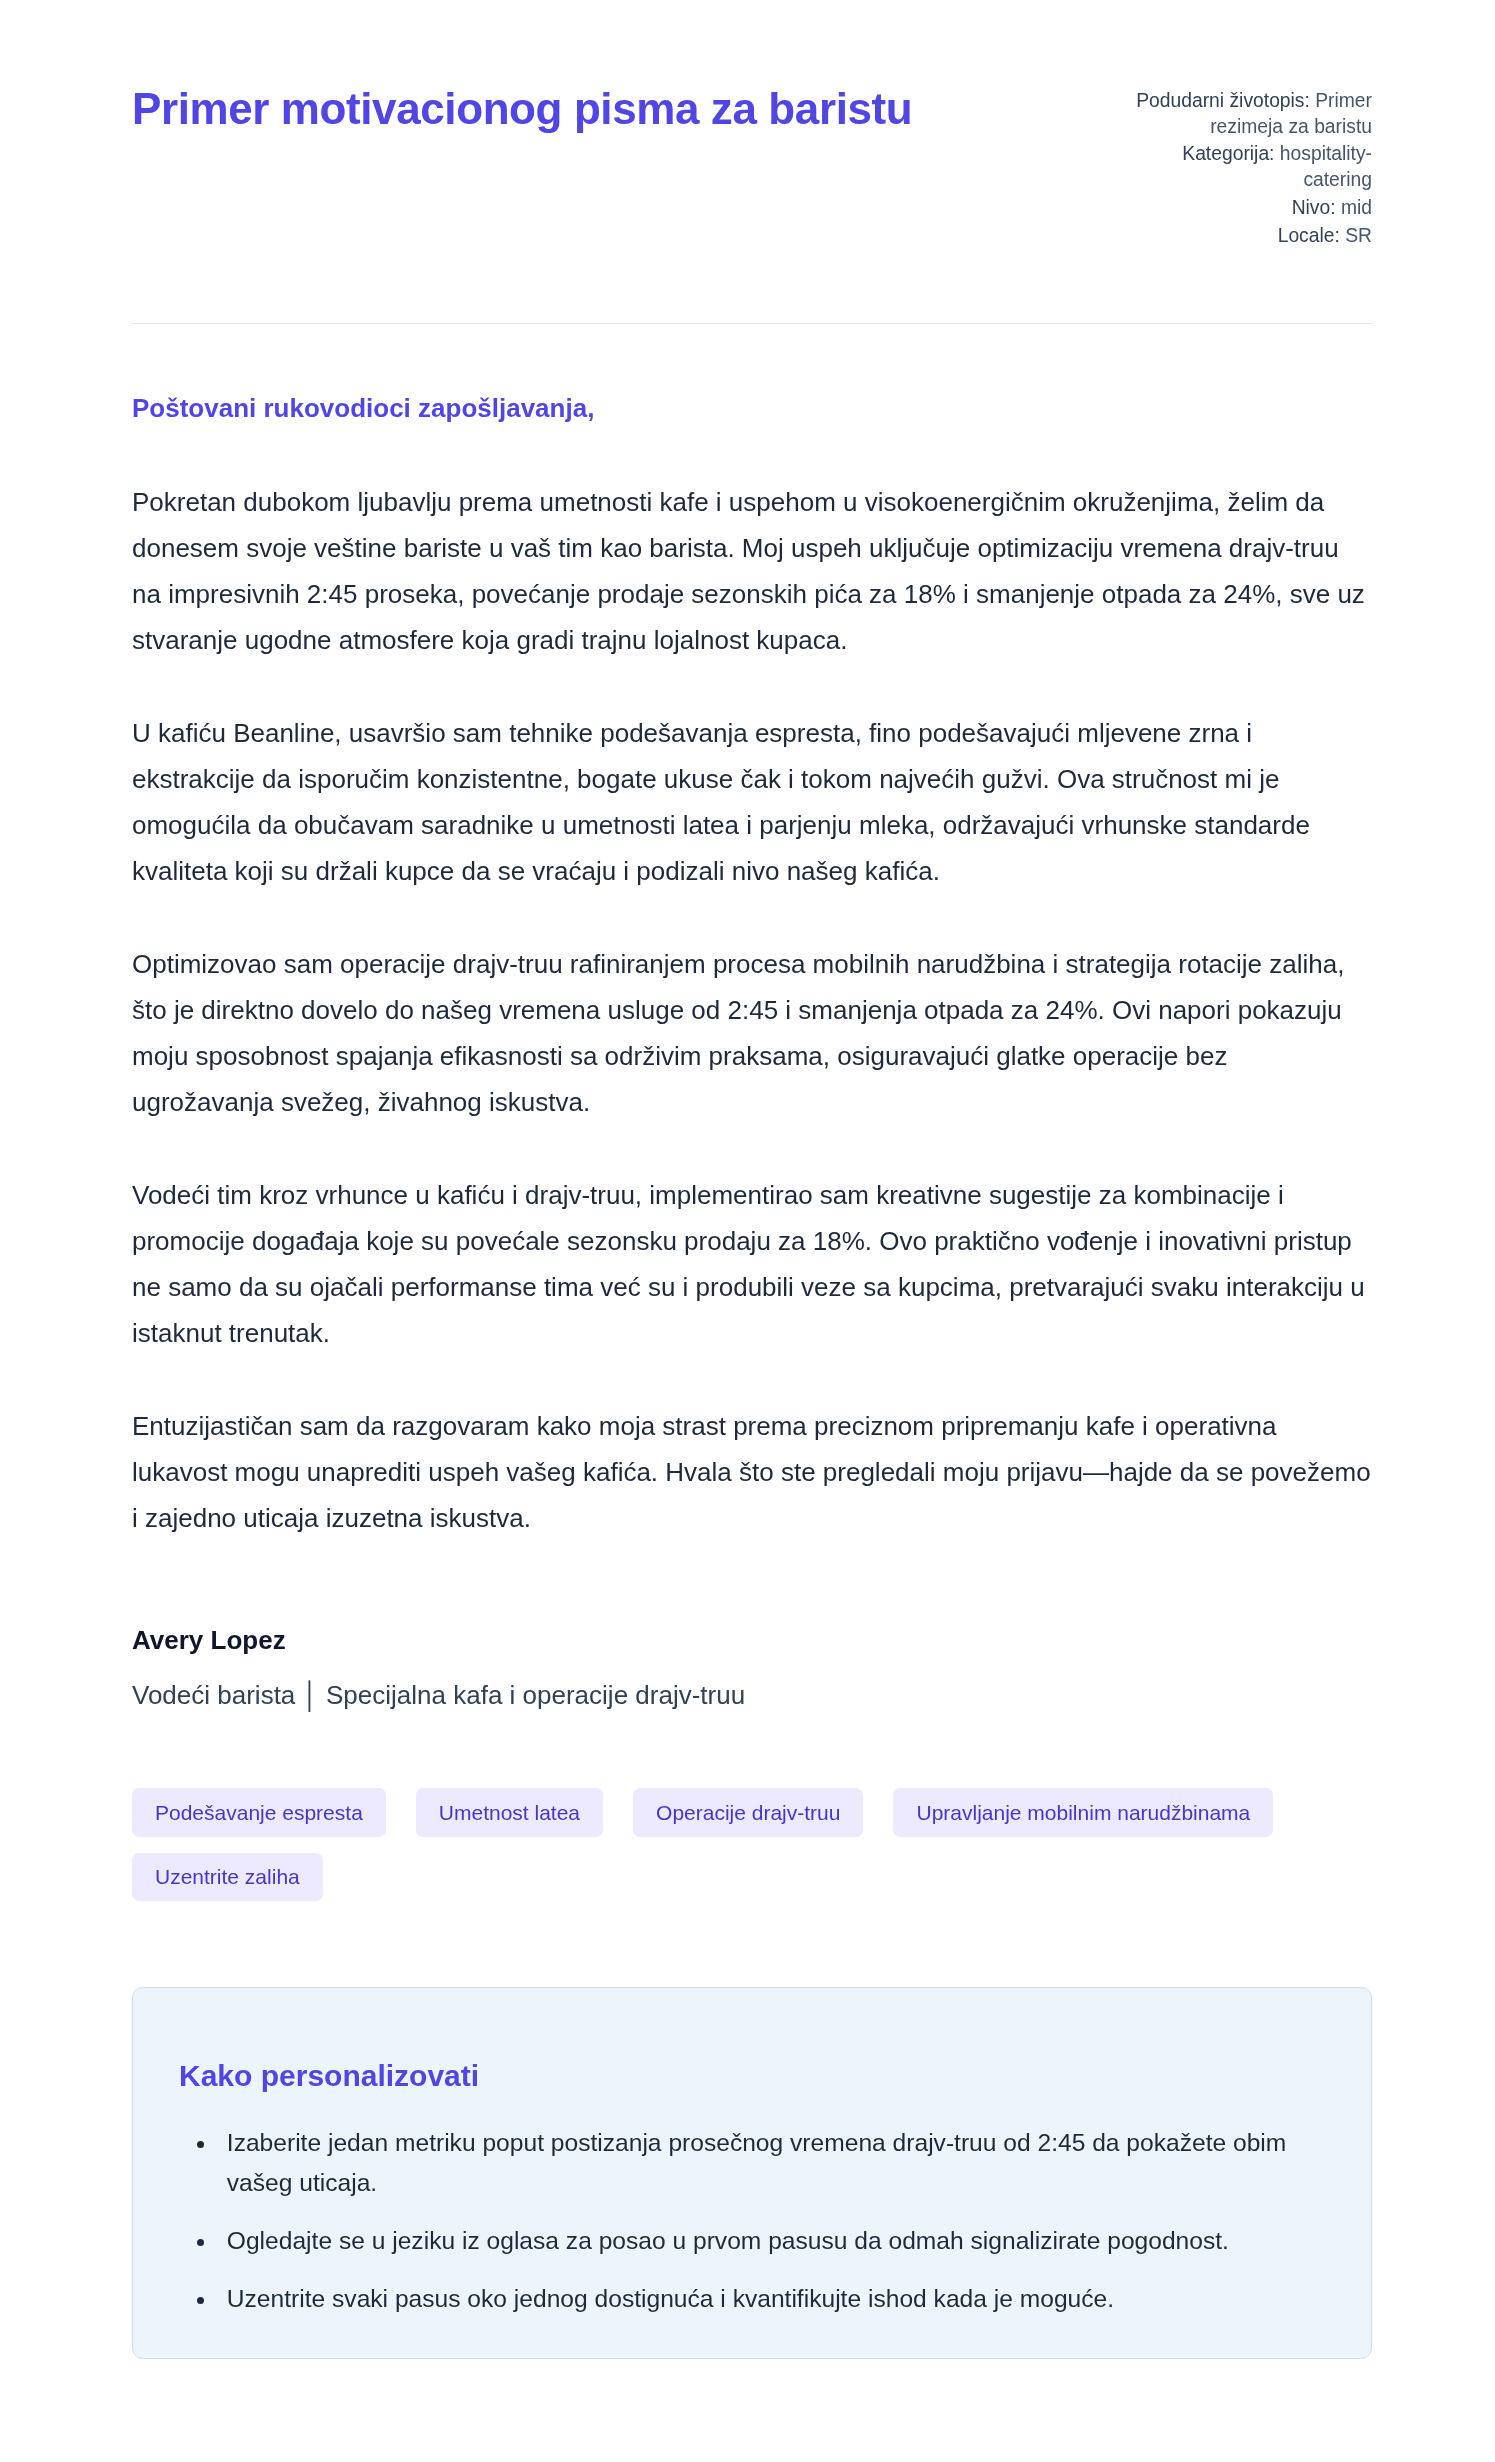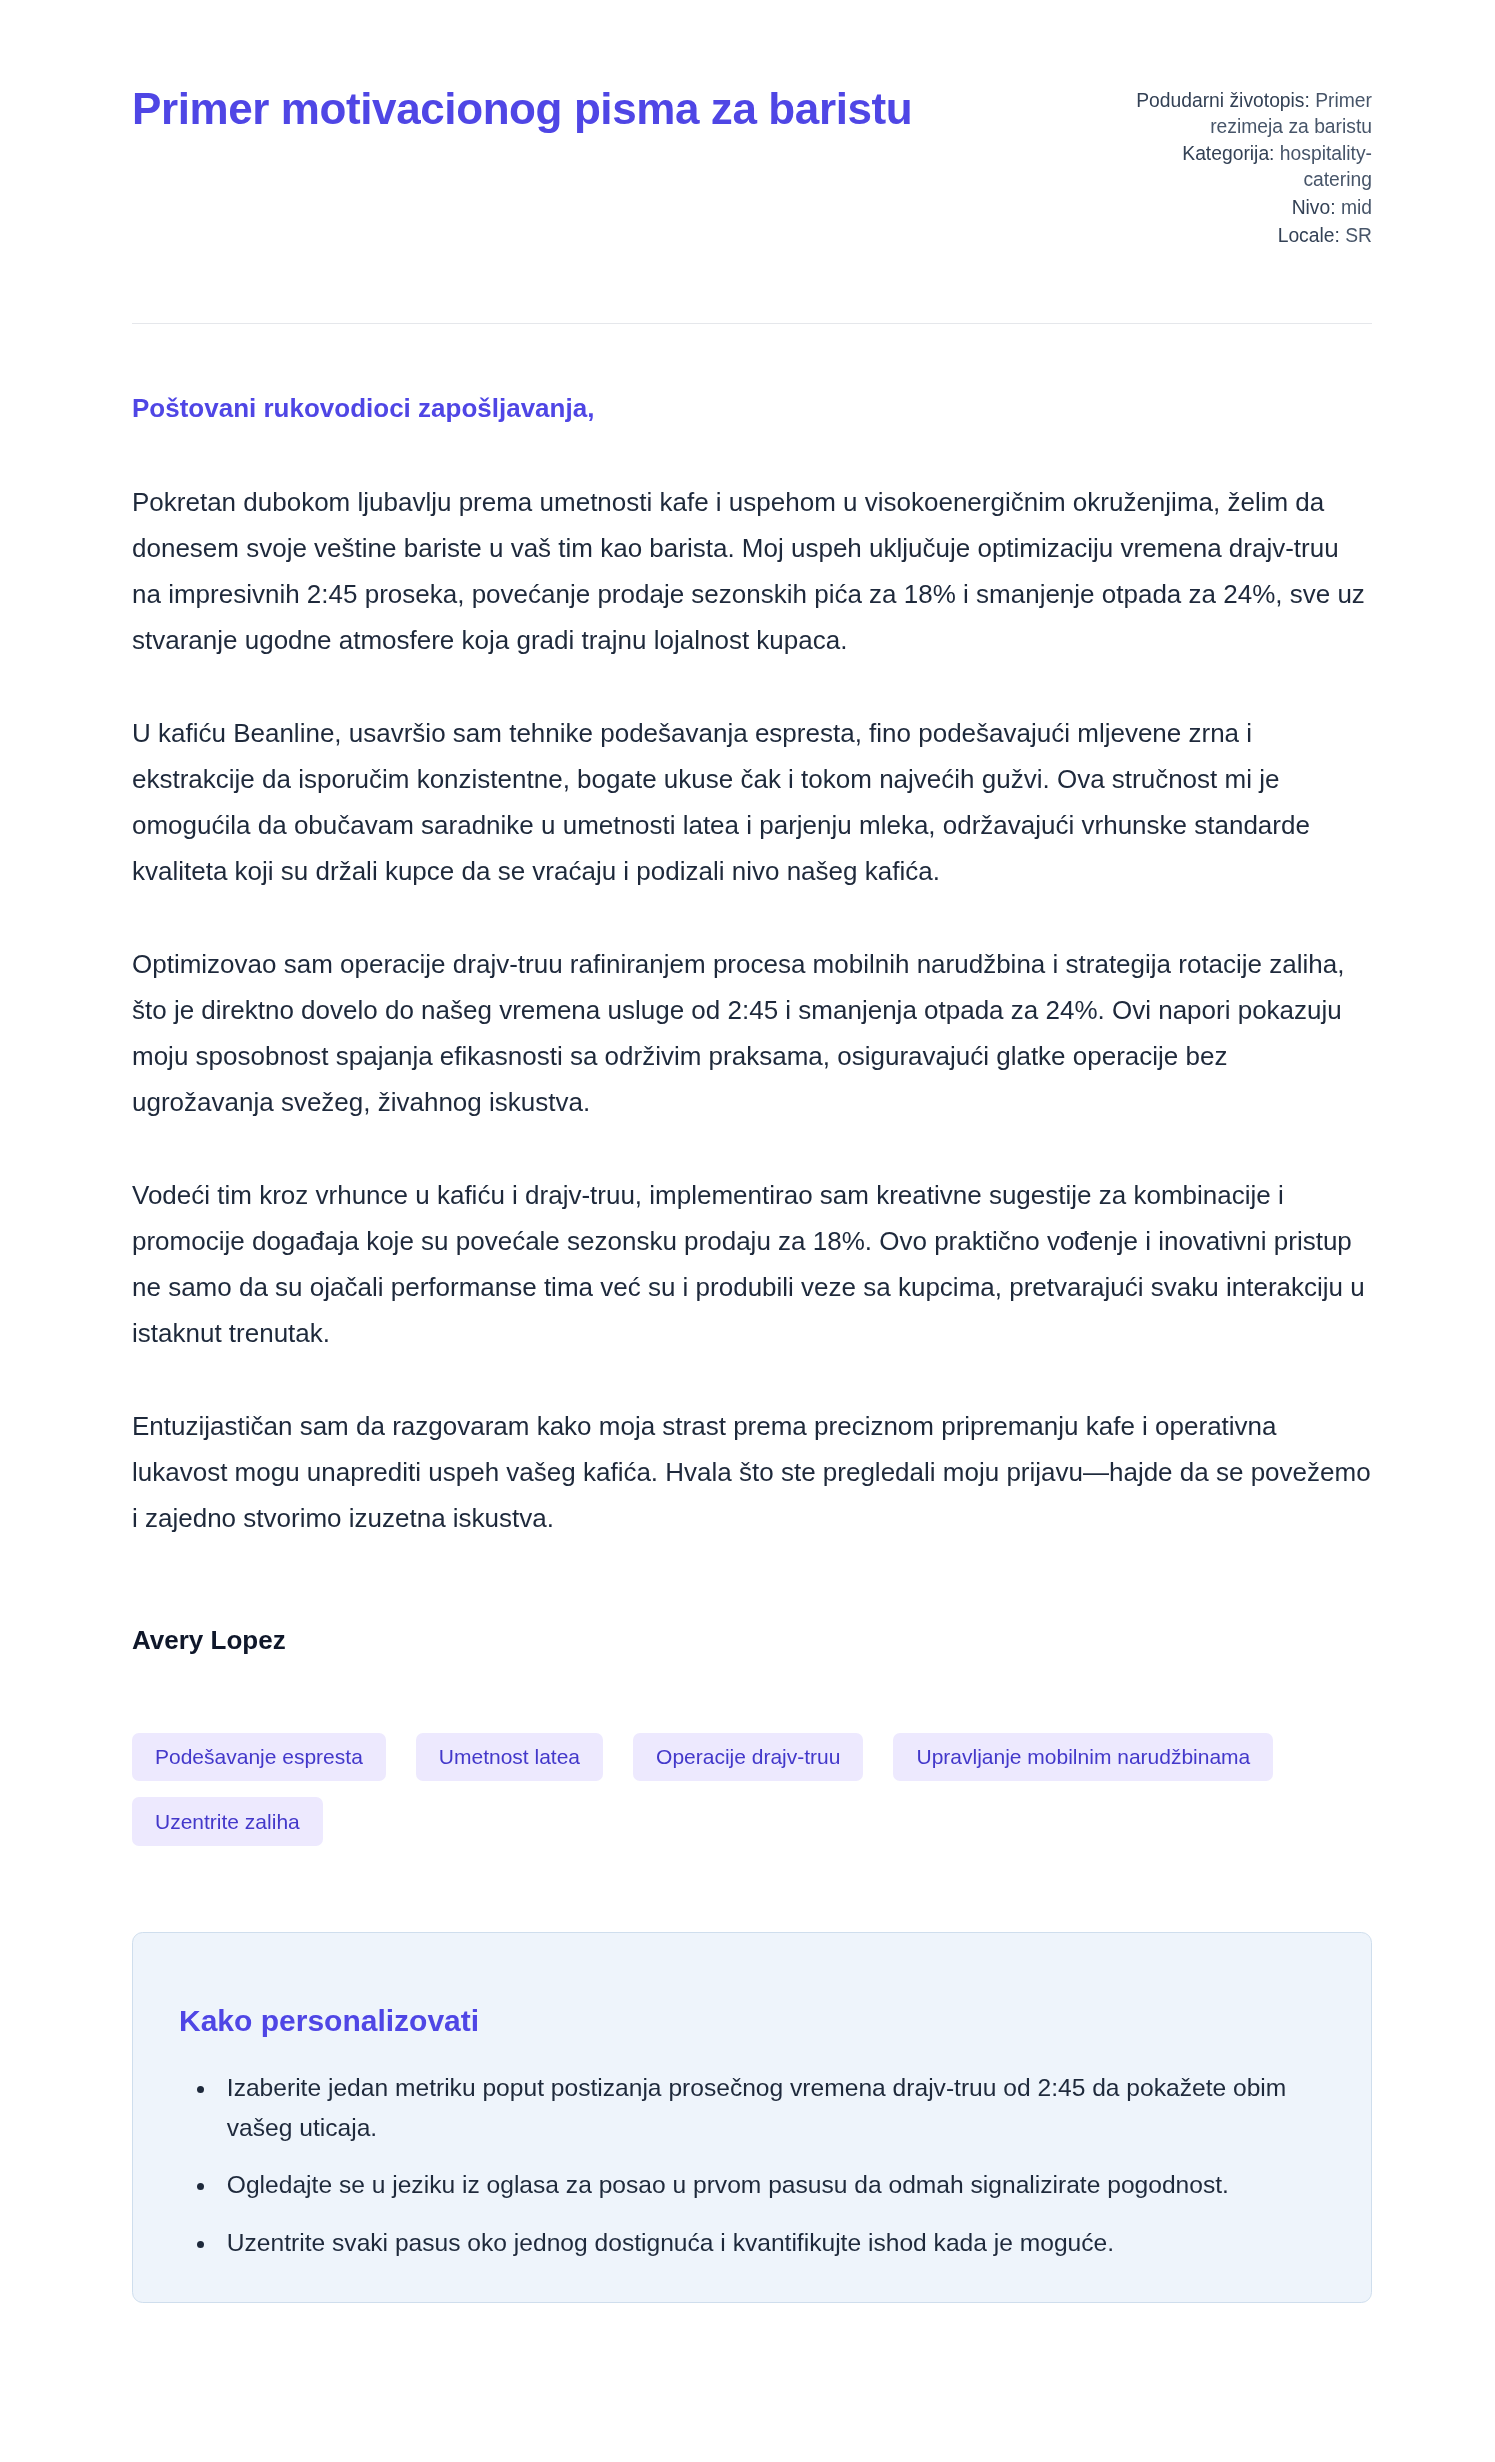--- a/index.html
+++ b/index.html
@@ -161,23 +161,24 @@
 
   <hr class="divider">
 
   <main class="letter">
     <p class="greeting">Poštovani rukovodioci zapošljavanja,</p>
 
     <p class="para">Pokretan dubokom ljubavlju prema umetnosti kafe i uspehom u visokoenergičnim okruženjima, želim da donesem svoje veštine bariste u vaš tim kao barista. Moj uspeh uključuje optimizaciju vremena drajv-truu na impresivnih 2:45 proseka, povećanje prodaje sezonskih pića za 18% i smanjenje otpada za 24%, sve uz stvaranje ugodne atmosfere koja gradi trajnu lojalnost kupaca.</p>
     <p class="para">U kafiću Beanline, usavršio sam tehnike podešavanja espresta, fino podešavajući mljevene zrna i ekstrakcije da isporučim konzistentne, bogate ukuse čak i tokom najvećih gužvi. Ova stručnost mi je omogućila da obučavam saradnike u umetnosti latea i parjenju mleka, održavajući vrhunske standarde kvaliteta koji su držali kupce da se vraćaju i podizali nivo našeg kafića.</p>
     <p class="para">Optimizovao sam operacije drajv-truu rafiniranjem procesa mobilnih narudžbina i strategija rotacije zaliha, što je direktno dovelo do našeg vremena usluge od 2:45 i smanjenja otpada za 24%. Ovi napori pokazuju moju sposobnost spajanja efikasnosti sa održivim praksama, osiguravajući glatke operacije bez ugrožavanja svežeg, živahnog iskustva.</p>
     <p class="para">Vodeći tim kroz vrhunce u kafiću i drajv-truu, implementirao sam kreativne sugestije za kombinacije i promocije događaja koje su povećale sezonsku prodaju za 18%. Ovo praktično vođenje i inovativni pristup ne samo da su ojačali performanse tima već su i produbili veze sa kupcima, pretvarajući svaku interakciju u istaknut trenutak.</p>
-    <p class="para">Entuzijastičan sam da razgovaram kako moja strast prema preciznom pripremanju kafe i operativna lukavost mogu unaprediti uspeh vašeg kafića. Hvala što ste pregledali moju prijavu—hajde da se povežemo i zajedno stvorimo izuzetna iskustva.</p>
+    <p class="para">Entuzijastičan sam da razgovaram kako moja strast prema preciznom pripremanju kafe i operativna lukavost mogu unaprediti uspeh vašeg kafića. Hvala što ste pregledali moju prijavu—hajde da se povežemo i zajedno uticaja izuzetna iskustva.</p>
 
     <p class="sig-name">Avery Lopez</p>
+    <p class="sig-role">Vodeći barista │ Specijalna kafa i operacije drajv-truu</p>
 
     <div class="tags">
       <span class="tag">Podešavanje espresta</span>
       <span class="tag">Umetnost latea</span>
       <span class="tag">Operacije drajv-truu</span>
       <span class="tag">Upravljanje mobilnim narudžbinama</span>
       <span class="tag">Uzentrite zaliha</span>
     </div>
 
     <section class="callout">

